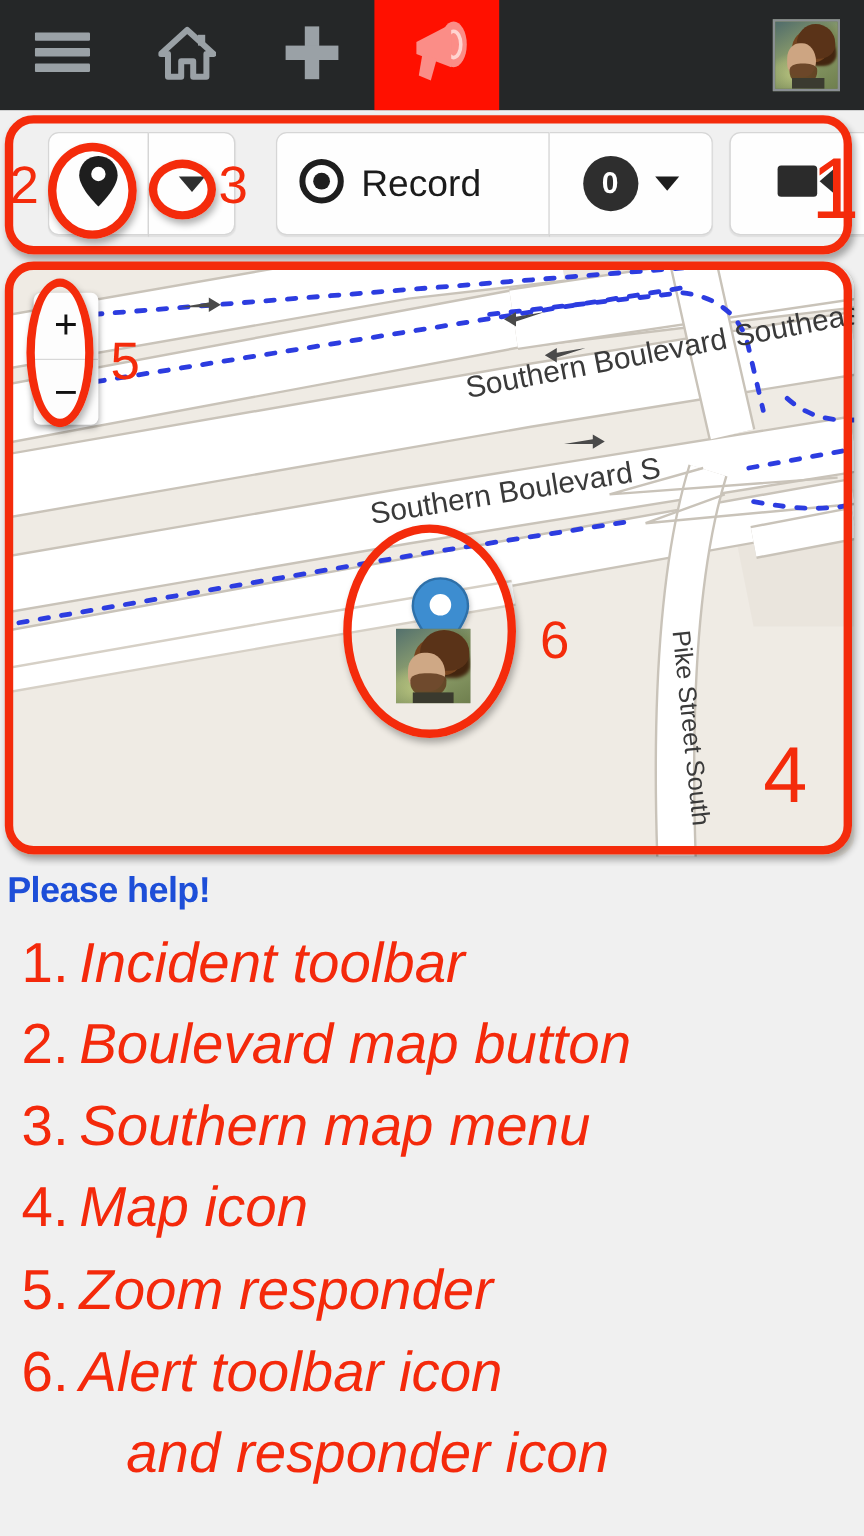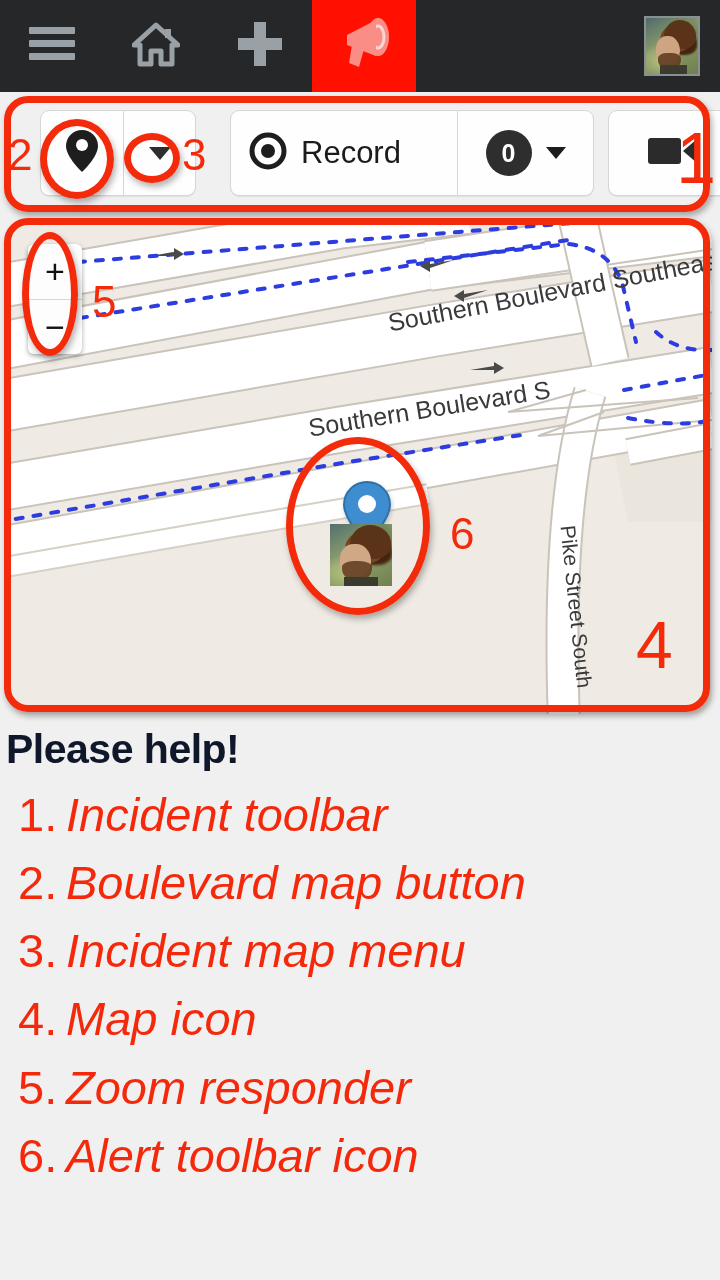--- a/index.html
+++ b/index.html
@@ -219,21 +219,21 @@
   }
 
   
   .legend {
     position: absolute; top: 722px; left: 0;
     width: 720px; height: 558px;
     background: #F0F0F0;
     padding: 0 4px;
   }
   .legend-title {
-    font-size: 41px; font-weight: bold; color: #0f172a;
+    font-size: 30px; font-weight: bold; color: #1d4ed8;
     margin: 4px 0 0 2px; letter-spacing: -.5px;
   }
   .legend-list { list-style: none; margin-top: 8px; }
   .legend-item {
     display: flex;
     color: #F4290B;
     font-size: 47px;
     line-height: 1.45;
     white-space: pre;
   }
@@ -467,30 +467,34 @@
       <li class="legend-item">
         <span class="num">1.</span>
         <span class="txt">Incident toolbar</span>
       </li>
       <li class="legend-item">
         <span class="num">2.</span>
         <span class="txt">Boulevard map button</span>
       </li>
       <li class="legend-item">
         <span class="num">3.</span>
-        <span class="txt">Incident map menu</span>
+        <span class="txt">Southern map menu</span>
       </li>
       <li class="legend-item">
         <span class="num">4.</span>
         <span class="txt">Map icon</span>
       </li>
       <li class="legend-item">
         <span class="num">5.</span>
         <span class="txt">Zoom responder</span>
       </li>
       <li class="legend-item">
         <span class="num">6.</span>
         <span class="txt">Alert toolbar icon</span>
       </li>
+      <li class="legend-item">
+        <span class="num"></span>
+        <span class="txt">   and responder icon</span>
+      </li>
     </ul>
   </div>
 
 </div>
 
 </body></html>

